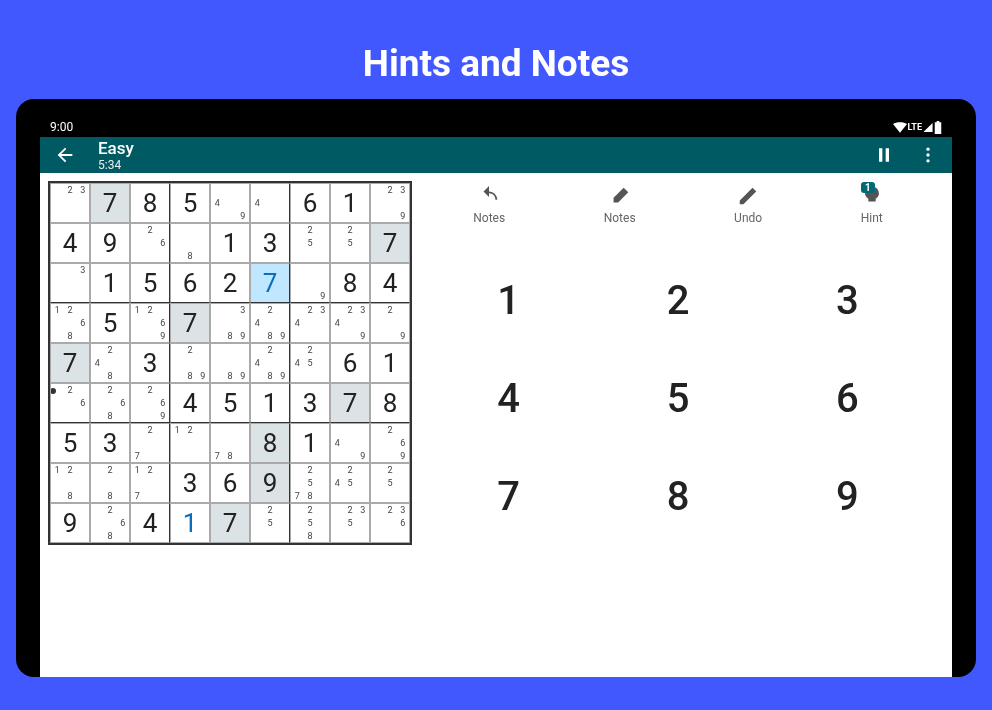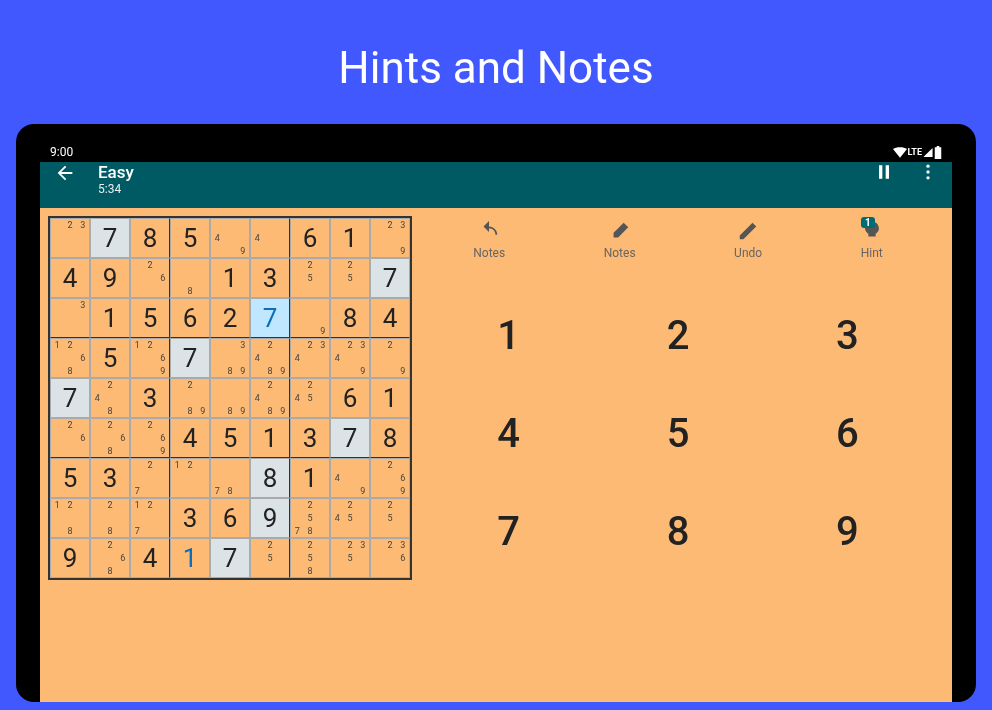--- a/index.html
+++ b/index.html
@@ -1,25 +1,25 @@
 <!DOCTYPE html>
 <html><head>
 <meta charset="utf-8">
 <style>
 *{margin:0;padding:0;box-sizing:border-box;font-family:Roboto,Arial,sans-serif}
 body{background:#4158ff;display:flex;flex-direction:column;align-items:center;width:992px;height:710px;overflow:hidden}
-.promo-title{color:#fff;font-size:44px;font-weight:400;margin-top:42px;margin-bottom:30px}
+.promo-title{color:#fff;font-size:37px;font-weight:700;margin-top:42px;margin-bottom:14px}
 .tablet{background:#000;border-radius:18px;padding:18px 24px 0;width:960px;position:relative}
 .camera{position:absolute;left:34px;top:50%;width:6px;height:6px;background:#333;border-radius:50%}
-.screen{background:#fdba74;width:100%;height:560px;overflow:hidden}
+.screen{background:#ffffff;width:100%;height:560px;overflow:hidden}
 .statusbar{background:#000;color:#fff;display:flex;justify-content:space-between;align-items:center;padding:0 10px;height:20px;font-size:12px}
 .status-right{display:flex;align-items:center;}
 .status-right svg{fill:#fff}
 .lte{font-size:9px;font-weight:700}
-.appbar{background:#005a63;color:#fff;display:flex;padding:0 14px;height:46px}
+.appbar{background:#005a63;color:#fff;display:flex;align-items:center;padding:0 14px;height:36px}
 .back-icon{cursor:pointer;margin-right:22px}
 .appbar-title{font-size:17px;font-weight:500}
 .appbar-sub{font-size:12px;opacity:.9}
 .appbar-spacer{flex:1}
 .appbar-icon{margin-left:24px;cursor:pointer}
 .content{display:flex;padding:8px}
 .board{border:2px solid #333;display:grid;grid-template-columns:repeat(9,40px);grid-template-rows:repeat(9,40px)}
 .cell{border:.5px solid #aaa;position:relative;display:flex;align-items:center;justify-content:center}
 .cell.br{border-right:1.5px solid #333}.cell.bb{border-bottom:1.5px solid #333}
 .val{font-size:26px;color:#222}

